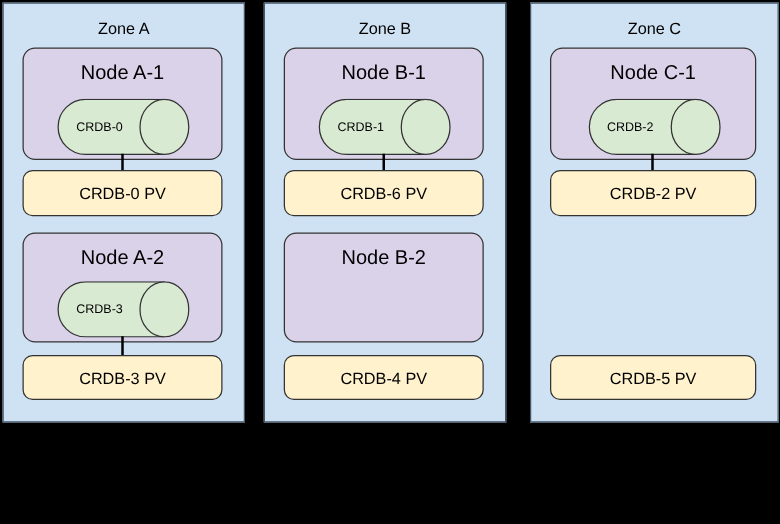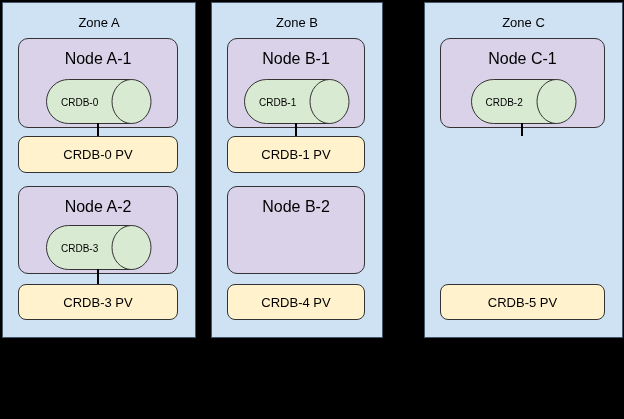--- a/index.html
+++ b/index.html
@@ -12,21 +12,21 @@
   }
   #canvas{position:relative;width:624px;height:419px;}
 
   .zone{
     position:absolute;top:2px;height:336px;
     background:var(--zone_fill,#cfe2f3);
     border:1px solid var(--zone_border,#45576b);
     box-sizing:border-box;
   }
   .zone-a{left:2px;width:194px;}
-  .zone-b{left:211px;width:172px;}
+  .zone-b{left:211px;width:194px;}
   .zone-c{left:424px;width:199px;}
 
   .zone-label{
     position:absolute;top:12px;left:0;right:0;
     text-align:center;font-size:13px;
   }
 
   .nodebox{
     position:absolute;left:15px;right:17px;
     background:var(--node_fill,#d9d2e9);
@@ -124,21 +124,21 @@
       <div class="cylinder">
         <svg width="107" height="45" viewBox="0 0 107 45">
           <path class="cyl-body" d="M 86.5 0.5 H 23.5 A 22 22 0 0 0 23.5 44.5 H 86.5 Z"></path>
           <ellipse class="cyl-cap" cx="86.5" cy="22.5" rx="19.5" ry="22"></ellipse>
         </svg>
         <div class="cyl-label">CRDB-1</div>
       </div>
     </div>
     <div class="connector conn1"></div>
     <div class="pvbox pv1">
-      <span class="pv-label">CRDB-1 PV</span>
+      <span class="pv-label">CRDB-6 PV</span>
     </div>
 
     <div class="nodebox node2">
       <div class="node-label">Node B-2</div>
     </div>
     <div class="pvbox pv2">
       <span class="pv-label">CRDB-4 PV</span>
     </div>
   </div>
 
@@ -149,19 +149,22 @@
       <div class="node-label">Node C-1</div>
       <div class="cylinder">
         <svg width="107" height="45" viewBox="0 0 107 45">
           <path class="cyl-body" d="M 86.5 0.5 H 23.5 A 22 22 0 0 0 23.5 44.5 H 86.5 Z"></path>
           <ellipse class="cyl-cap" cx="86.5" cy="22.5" rx="19.5" ry="22"></ellipse>
         </svg>
         <div class="cyl-label">CRDB-2</div>
       </div>
     </div>
     <div class="connector conn1"></div>
+    <div class="pvbox pv1">
+      <span class="pv-label">CRDB-2 PV</span>
+    </div>
 
     <div class="pvbox pv2">
       <span class="pv-label">CRDB-5 PV</span>
     </div>
   </div>
 
 </div>
 
 </body></html>

